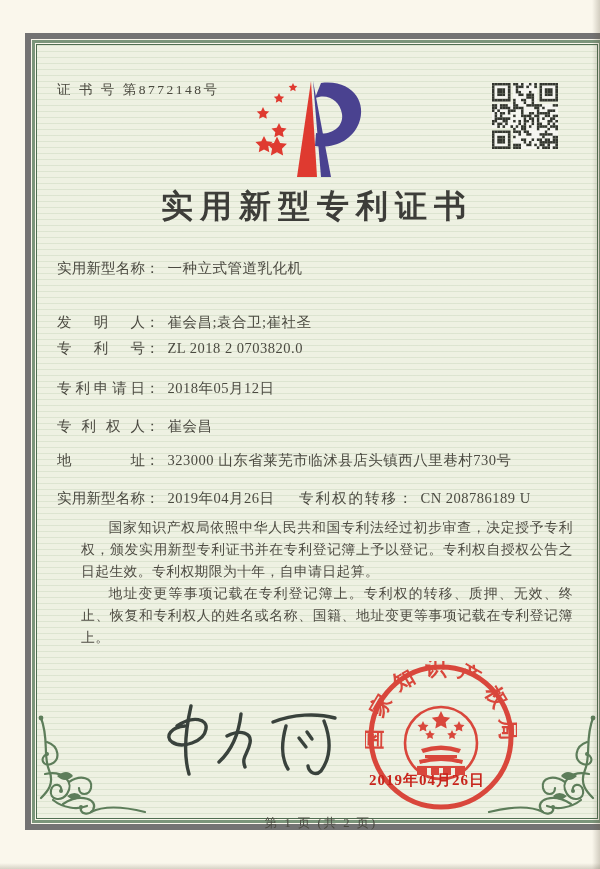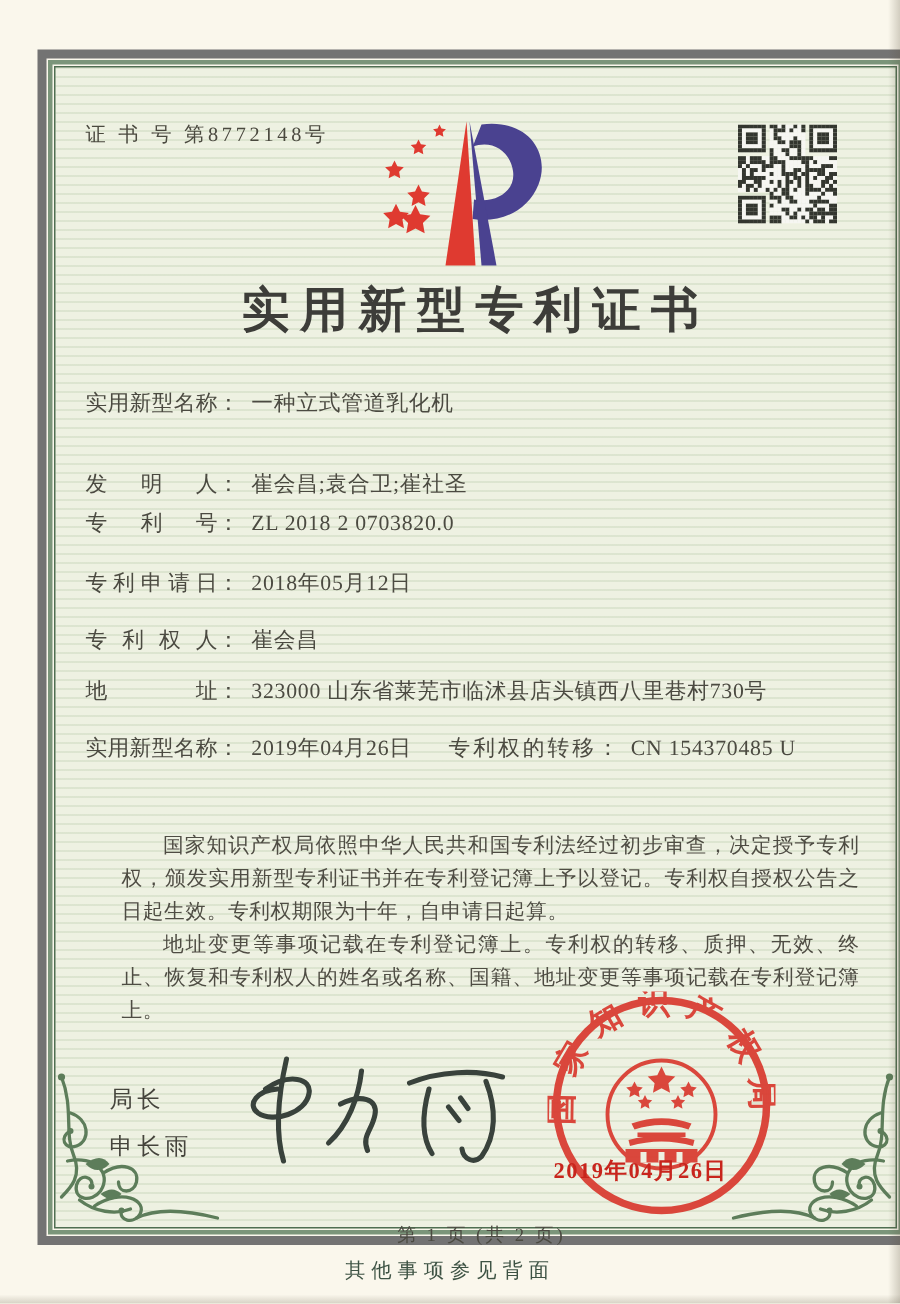--- a/index.html
+++ b/index.html
@@ -54,21 +54,20 @@
   .flabel { display:inline-block; width:88px; text-align:justify; text-align-last:justify; vertical-align:bottom; }
   .fcolon { display:inline-block; margin-right:8px; }
   .fvalue { letter-spacing:0.5px; }
   .frow2-pair { position:absolute; left:242px; white-space:nowrap; }
   .frow2-pair .flabel { width:auto; letter-spacing:2px; }
 
   .body-text {
     position:absolute; left:44px; top:472px; width:492px;
     font-size:13.8px; line-height:22px; color:#4e4c43;
     text-align:justify;
-    margin-top:36px;
   }
   .body-text p { text-indent:2em; letter-spacing:0.4px; }
 
   .officer { position:absolute; left:36px; top:678px; font-size:15.5px; color:#45443c; letter-spacing:3px; }
   .officer .officer-name { margin-top:10px; }
   .signature-svg { position:absolute; left:112px; top:648px; width:200px; height:96px; }
 
   .seal { position:absolute; left:328px; top:616px; width:152px; height:152px; }
   .seal-date {
     position:absolute; left:332px; top:726px; font-size:15px;
@@ -749,33 +748,29 @@
           <div class="frow" style="top:158px">
             <span class="flabel">专利权人</span><span class="fcolon">：</span><span class="fvalue">崔会昌</span>
           </div>
           <div class="frow" style="top:192px">
             <span class="flabel">地址</span><span class="fcolon">：</span><span class="fvalue">323000 山东省莱芜市临沭县店头镇西八里巷村730号</span>
           </div>
           <div class="frow" style="top:230px">
             <span class="flabel">实用新型名称</span><span class="fcolon">：</span><span class="fvalue">2019年04月26日</span>
           </div>
           <div class="frow2-pair" style="top:230px">
-            <span class="flabel">专利权的转移</span><span class="fcolon">：</span><span class="fvalue">CN 154370485 U</span>
+            <span class="flabel">专利权的转移</span><span class="fcolon">：</span><span class="fvalue">CN 208786189 U</span>
           </div>
         </div>
 
         <div class="body-text">
           <p>国家知识产权局依照中华人民共和国专利法经过初步审查，决定授予专利权，颁发实用新型专利证书并在专利登记簿上予以登记。专利权自授权公告之日起生效。专利权期限为十年，自申请日起算。</p>
           <p>地址变更等事项记载在专利登记簿上。专利权的转移、质押、无效、终止、恢复和专利权人的姓名或名称、国籍、地址变更等事项记载在专利登记簿上。</p>
         </div>
 
-        <div class="officer">
-          <div>局长</div>
-          <div class="officer-name">申长雨</div>
-        </div>
 
         <svg class="signature-svg" viewBox="0 0 200 90">
           <g fill="none" stroke="#39423c" stroke-width="3.4" stroke-linecap="round" stroke-linejoin="round">
             <path d="M28,30 C44,19 59,23 57,33 C55,46 33,53 23,46 C15,40 23,31 36,30"></path>
             <path d="M42,10 C37,32 34,58 40,78"></path>
             <path d="M92,18 C90,36 83,54 70,66"></path>
             <path d="M78,40 C92,33 103,37 101,47 C99,58 92,61 96,71"></path>
             <path d="M124,26 C144,18 168,17 186,22"></path>
             <path d="M137,30 C132,48 132,62 139,73"></path>
             <path d="M175,25 C182,43 182,61 172,75 C167,80 160,77 159,70"></path>
@@ -811,17 +806,16 @@
           </g>
         </svg>
         <div class="seal-date">2019年04月26日</div>
 
         <div class="page-num">第 1 页 (共 2 页)</div>
 
       </div>
     </div>
   </div>
 
-  <div class="back-note">其他事项参见背面</div>
 
   <div class="edge-shadow-r"></div>
   <div class="edge-shadow-b"></div>
 </div>
 
 </body></html>

